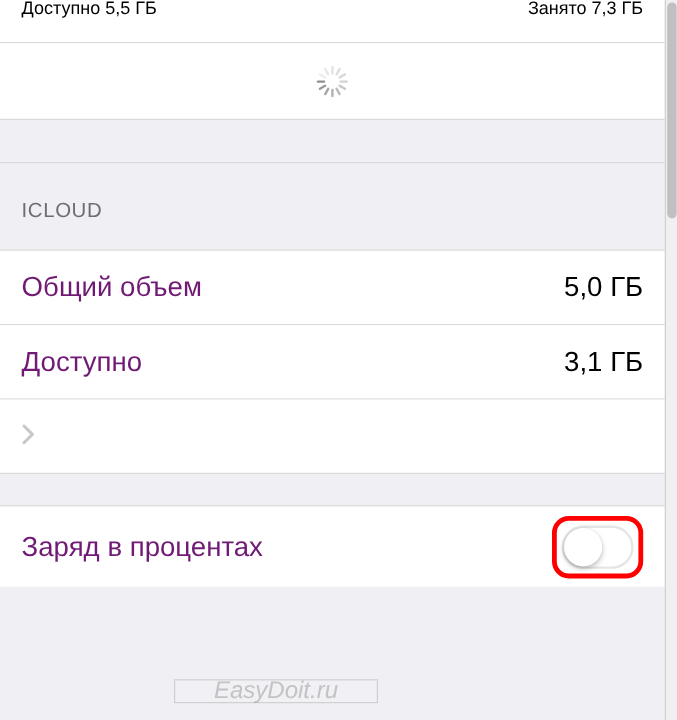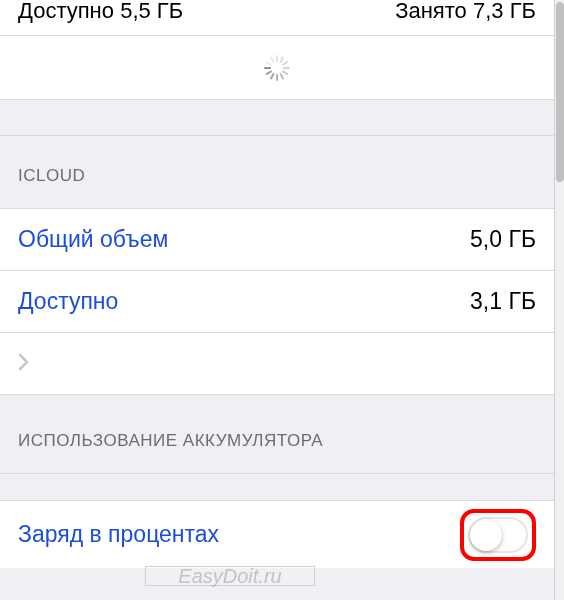--- a/index.html
+++ b/index.html
@@ -48,21 +48,21 @@
       border-bottom: 1px solid #d9d9d9;
       font-size: 23px;
       color: #000;
     }
     .row-top {
       height: 36px;
       align-items: flex-start;
       padding-top: 0;
     }
     .row-top .left, .row-top .right {
-      font-size: 22px;
+      font-size: 15px;
       color: #000;
       line-height: 1;
       text-align: right;
     }
     .spinner-row {
       background: #fff;
       height: 64px;
       display: flex;
       justify-content: center;
       align-items: center;
@@ -90,21 +90,21 @@
       font-size: 17px;
       color: #6d6d72;
       letter-spacing: 0.5px;
       border-bottom: 1px solid #d9d9d9;
     }
     .section-gap {
       height: 36px;
       border-bottom: 1px solid #d9d9d9;
     }
     .left {
-      color: #1d4ed8;
+      color: #701a75;
     }
     .right {
       color: #000000;
     }
     .chevron {
       color: #c7c7cc;
       font-size: 22px;
       font-weight: 300;
     }
     .toggle-row {
@@ -206,21 +206,20 @@
   </div>
 
   <div class="row">
     <span class="chevron">
       <svg width="12" height="18" viewBox="0 0 12 18">
           <path d="M2 2 L9 9 L2 16" stroke="#c7c7cc" stroke-width="2.5" fill="none" stroke-linecap="round" stroke-linejoin="round"></path>
         </svg>
     </span>
   </div>
 
-  <div class="section-header" style="padding-top:36px">ИСПОЛЬЗОВАНИЕ АККУМУЛЯТОРА</div>
 
   <div class="toggle-row">
     <span class="left">Заряд в процентах</span>
     <span class="toggle-highlight">
       <span class="toggle">
         <span class="toggle-knob"></span>
       </span>
     </span>
   </div>
 

